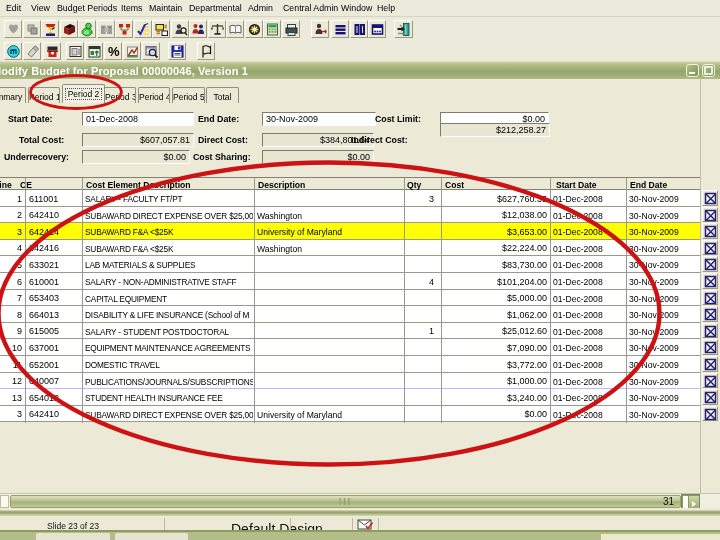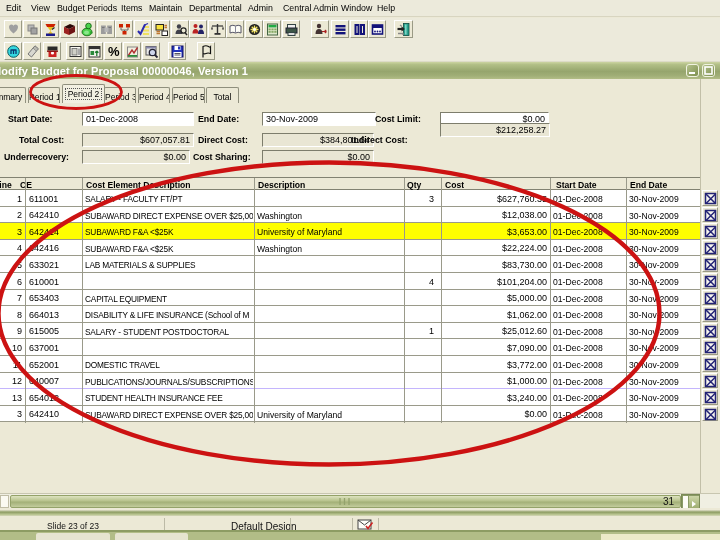--- a/index.html
+++ b/index.html
@@ -364,20 +364,21 @@
 <span style="position:absolute;right:679px;top:3.5px">5</span>
 <span style="position:absolute;left:29px;top:3.5px">633021</span>
 <span style="position:absolute;left:85px;top:4px;width:168px;overflow:hidden;white-space:nowrap;font-size:8.3px;letter-spacing:-0.2px">LAB MATERIALS &amp; SUPPLIES</span>
 <span style="position:absolute;right:154px;top:3.5px">$83,730.00</span>
 <span style="position:absolute;left:553px;top:4px;font-size:8.6px">01-Dec-2008</span>
 <span style="position:absolute;left:629px;top:4px;font-size:8.6px">30-Nov-2009</span>
 </div>
 <div style="position:absolute;left:0;top:95.0px;width:701px;height:16.6px;border-bottom:1px solid #9a9a8a;font-size:9px;color:#000">
 <span style="position:absolute;right:679px;top:3.5px">6</span>
 <span style="position:absolute;left:29px;top:3.5px">610001</span>
+<span style="position:absolute;left:85px;top:4px;width:168px;overflow:hidden;white-space:nowrap;font-size:8.3px;letter-spacing:-0.2px">SALARY - NON-ADMINISTRATIVE STAFF</span>
 <span style="position:absolute;right:267px;top:3.5px">4</span>
 <span style="position:absolute;right:154px;top:3.5px">$101,204.00</span>
 <span style="position:absolute;left:553px;top:4px;font-size:8.6px">01-Dec-2008</span>
 <span style="position:absolute;left:629px;top:4px;font-size:8.6px">30-Nov-2009</span>
 </div>
 <div style="position:absolute;left:0;top:111.6px;width:701px;height:16.6px;border-bottom:1px solid #9a9a8a;font-size:9px;color:#000">
 <span style="position:absolute;right:679px;top:3.5px">7</span>
 <span style="position:absolute;left:29px;top:3.5px">653403</span>
 <span style="position:absolute;left:85px;top:4px;width:168px;overflow:hidden;white-space:nowrap;font-size:8.3px;letter-spacing:-0.2px">CAPITAL EQUIPMENT</span>
 <span style="position:absolute;right:154px;top:3.5px">$5,000.00</span>
@@ -397,20 +398,21 @@
 <span style="position:absolute;left:29px;top:3.5px">615005</span>
 <span style="position:absolute;left:85px;top:4px;width:168px;overflow:hidden;white-space:nowrap;font-size:8.3px;letter-spacing:-0.2px">SALARY - STUDENT POSTDOCTORAL</span>
 <span style="position:absolute;right:267px;top:3.5px">1</span>
 <span style="position:absolute;right:154px;top:3.5px">$25,012.60</span>
 <span style="position:absolute;left:553px;top:4px;font-size:8.6px">01-Dec-2008</span>
 <span style="position:absolute;left:629px;top:4px;font-size:8.6px">30-Nov-2009</span>
 </div>
 <div style="position:absolute;left:0;top:161.4px;width:701px;height:16.6px;border-bottom:1px solid #9a9a8a;font-size:9px;color:#000">
 <span style="position:absolute;right:679px;top:3.5px">10</span>
 <span style="position:absolute;left:29px;top:3.5px">637001</span>
+<span style="position:absolute;left:85px;top:4px;width:168px;overflow:hidden;white-space:nowrap;font-size:8.3px;letter-spacing:-0.2px">EQUIPMENT MAINTENANCE AGREEMENTS</span>
 <span style="position:absolute;right:154px;top:3.5px">$7,090.00</span>
 <span style="position:absolute;left:553px;top:4px;font-size:8.6px">01-Dec-2008</span>
 <span style="position:absolute;left:629px;top:4px;font-size:8.6px">30-Nov-2009</span>
 </div>
 <div style="position:absolute;left:0;top:178.0px;width:701px;height:16.6px;border-bottom:1px solid #9a9a8a;font-size:9px;color:#000">
 <span style="position:absolute;right:679px;top:3.5px">11</span>
 <span style="position:absolute;left:29px;top:3.5px">652001</span>
 <span style="position:absolute;left:85px;top:4px;width:168px;overflow:hidden;white-space:nowrap;font-size:8.3px;letter-spacing:-0.2px">DOMESTIC TRAVEL</span>
 <span style="position:absolute;right:154px;top:3.5px">$3,772.00</span>
 <span style="position:absolute;left:553px;top:4px;font-size:8.6px">01-Dec-2008</span>
@@ -546,21 +548,21 @@
 <div style="position:absolute;left:663px;top:2px;font-size:10px;color:#111">31</div>
 <div style="position:absolute;left:681px;top:0;width:19px;height:15px;background:#8a9a66;border:1px solid #7a8a56"></div>
 <div style="position:absolute;left:683px;top:1.5px;width:5px;height:12px;background:#fdfcf6"></div>
 <div style="position:absolute;left:689px;top:1.5px;width:10px;height:12px;background:linear-gradient(to bottom,#cdd6a8,#9fae72)"><svg width="10" height="12">
         <path d="M3 3 L7 6 L3 9 Z" fill="#fff"></path>
       </svg></div>
 </div>
 <div class="abs" style="left:0;top:508px;width:720px;height:22px;background:#ece9d6">
 <div style="position:absolute;left:0;top:2px;width:720px;height:6px;background:linear-gradient(to bottom,#e2e0ca,#8d9c63 35%,#b9c491 75%,#d6d6ba)"></div>
 <div style="position:absolute;left:47px;top:13px;font-size:8.5px;color:#111">Slide 23 of 23</div>
-<div style="position:absolute;left:231px;top:13px;font-size:10px;color:#111">Default Design</div>
+<div style="position:absolute;left:231px;top:13px;font-size:14px;color:#111">Default Design</div>
 <div style="position:absolute;left:164px;top:10px;width:1px;height:12px;background:#bcbaa6"></div>
 <div style="position:absolute;left:290px;top:10px;width:1px;height:12px;background:#bcbaa6"></div>
 <div style="position:absolute;left:352px;top:10px;width:1px;height:12px;background:#bcbaa6"></div>
 <div style="position:absolute;left:378px;top:10px;width:1px;height:12px;background:#bcbaa6"></div>
 <svg style="position:absolute;left:357px;top:10px" width="18" height="13">
       <rect x="1" y="2" width="13" height="9" fill="#fdfdf8" stroke="#444"></rect>
       <path d="M1 2 L7.5 7 L14 2" fill="none" stroke="#444"></path>
       <path d="M9 8 L11 10.5 L15.5 4.5" stroke="#c22" stroke-width="1.6" fill="none"></path>
     </svg>
 </div>

